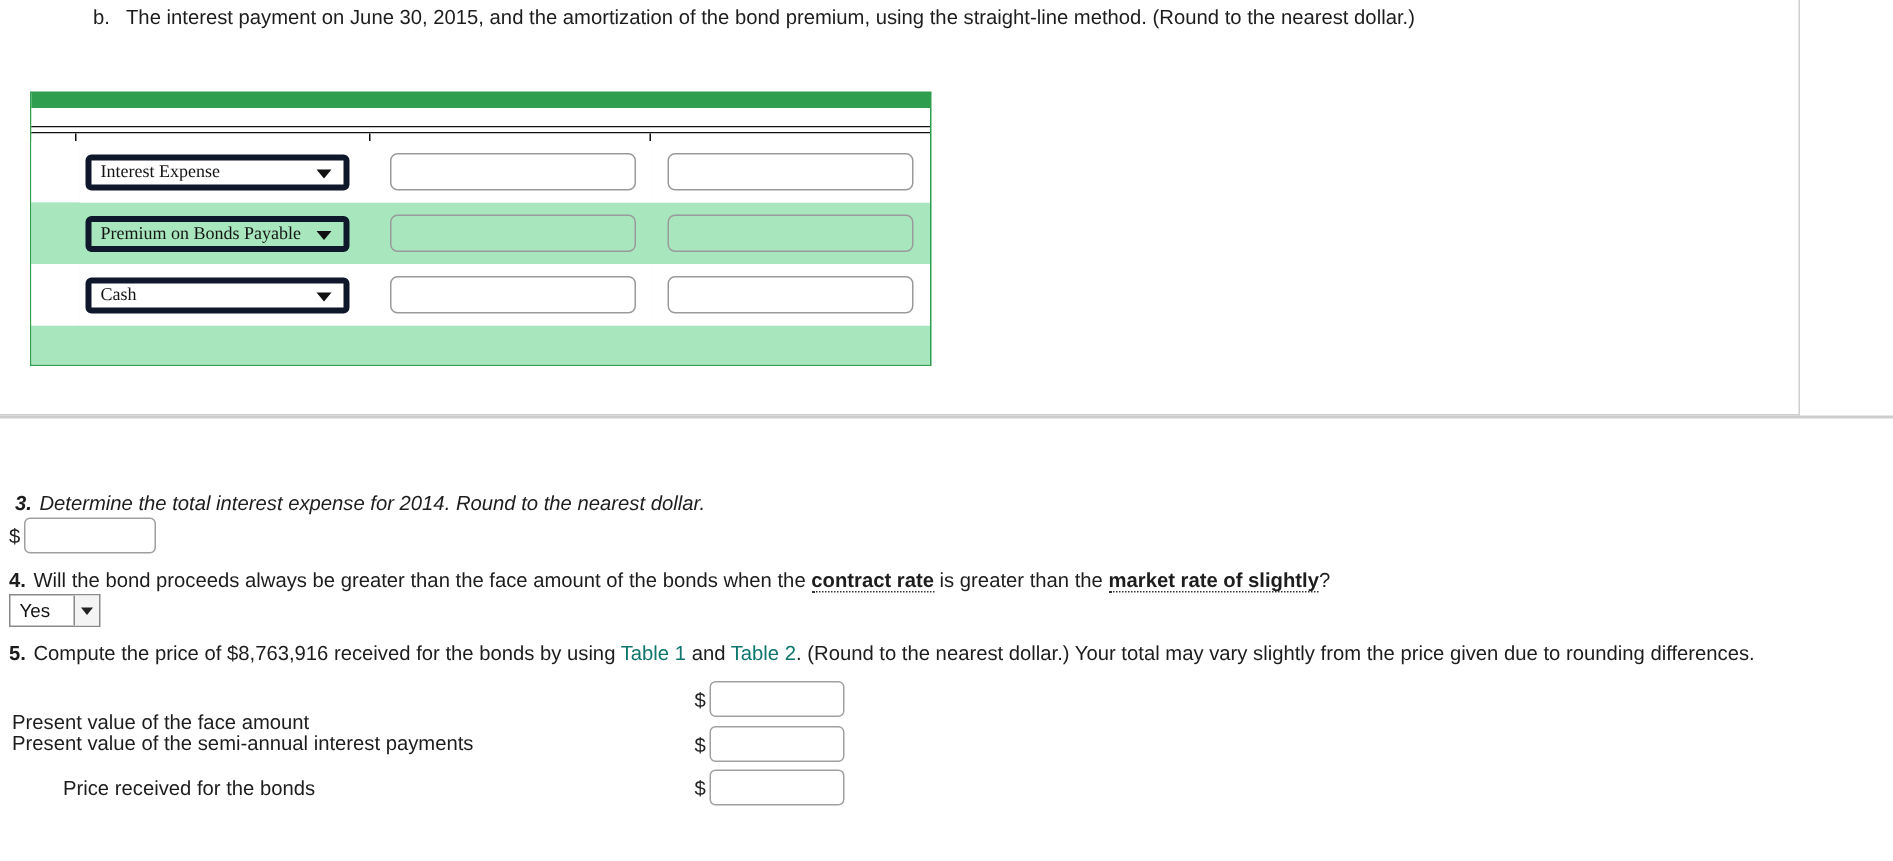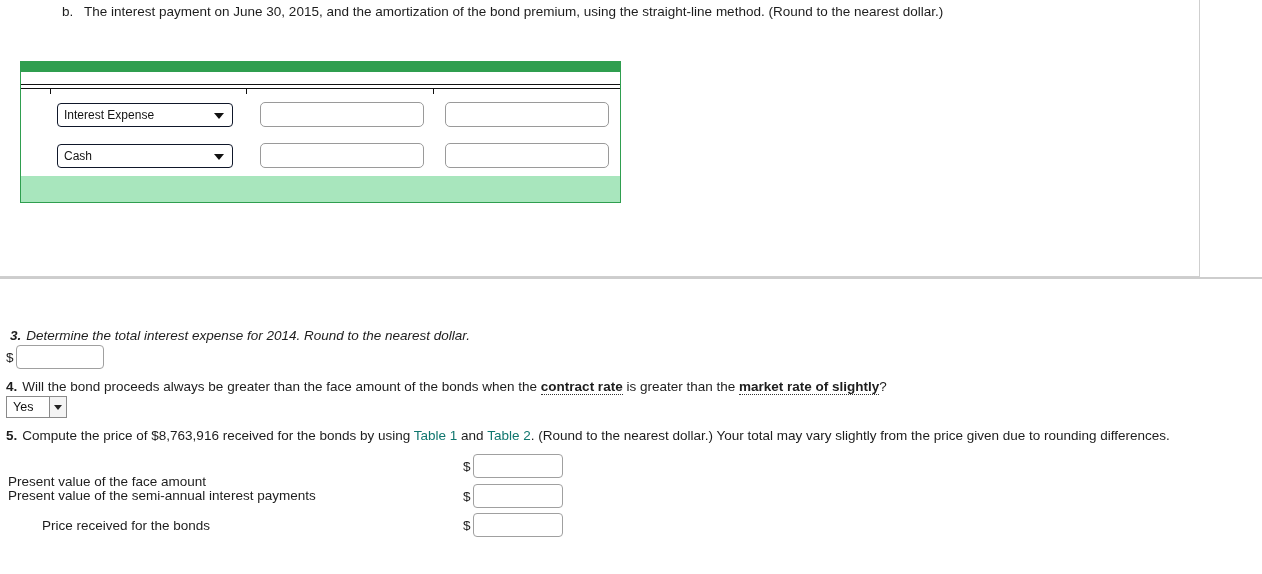--- a/index.html
+++ b/index.html
@@ -127,29 +127,29 @@
     justify-content: center;
     box-sizing: border-box;
   }
   .jt-row.plain .cell-amt { background: #ffffff; }
 
   .acct-select {
     position: relative;
     width: 176px;
     height: 24px;
     background: #ffffff;
-    border: 1px solid #0f172a;
+    border: 4px solid #0f172a;
     border-radius: 4px;
     box-sizing: border-box;
     display: flex;
     align-items: center;
     font-size: 12px;
     color: #141414;
     padding-left: 6px;
-    font-family: Liberation Sans, sans-serif;
+    font-family: Liberation Serif, serif;
   }
   .jt-row.alt .acct-select { background: #a8e6bd; }
   .acct-select .caret {
     position: absolute;
     right: 8px;
     top: 50%;
     margin-top: -2px;
     width: 0;
     height: 0;
     border-left: 5px solid transparent;
@@ -290,20 +290,35 @@
         </div>
       </div>
       <div class="cell-amt">
         <div class="amt-input"></div>
       </div>
       <div class="cell-amt">
         <div class="amt-input"></div>
       </div>
     </div>
 
+    <div class="jt-row alt">
+      <div class="cell-date"></div>
+      <div class="cell-acct">
+        <div class="acct-select">
+          <span>Premium on Bonds Payable</span>
+          <span class="caret"></span>
+        </div>
+      </div>
+      <div class="cell-amt">
+        <div class="amt-input"></div>
+      </div>
+      <div class="cell-amt">
+        <div class="amt-input"></div>
+      </div>
+    </div>
 
     <div class="jt-row plain">
       <div class="cell-date"></div>
       <div class="cell-acct">
         <div class="acct-select">
           <span>Cash</span>
           <span class="caret"></span>
         </div>
       </div>
       <div class="cell-amt">

